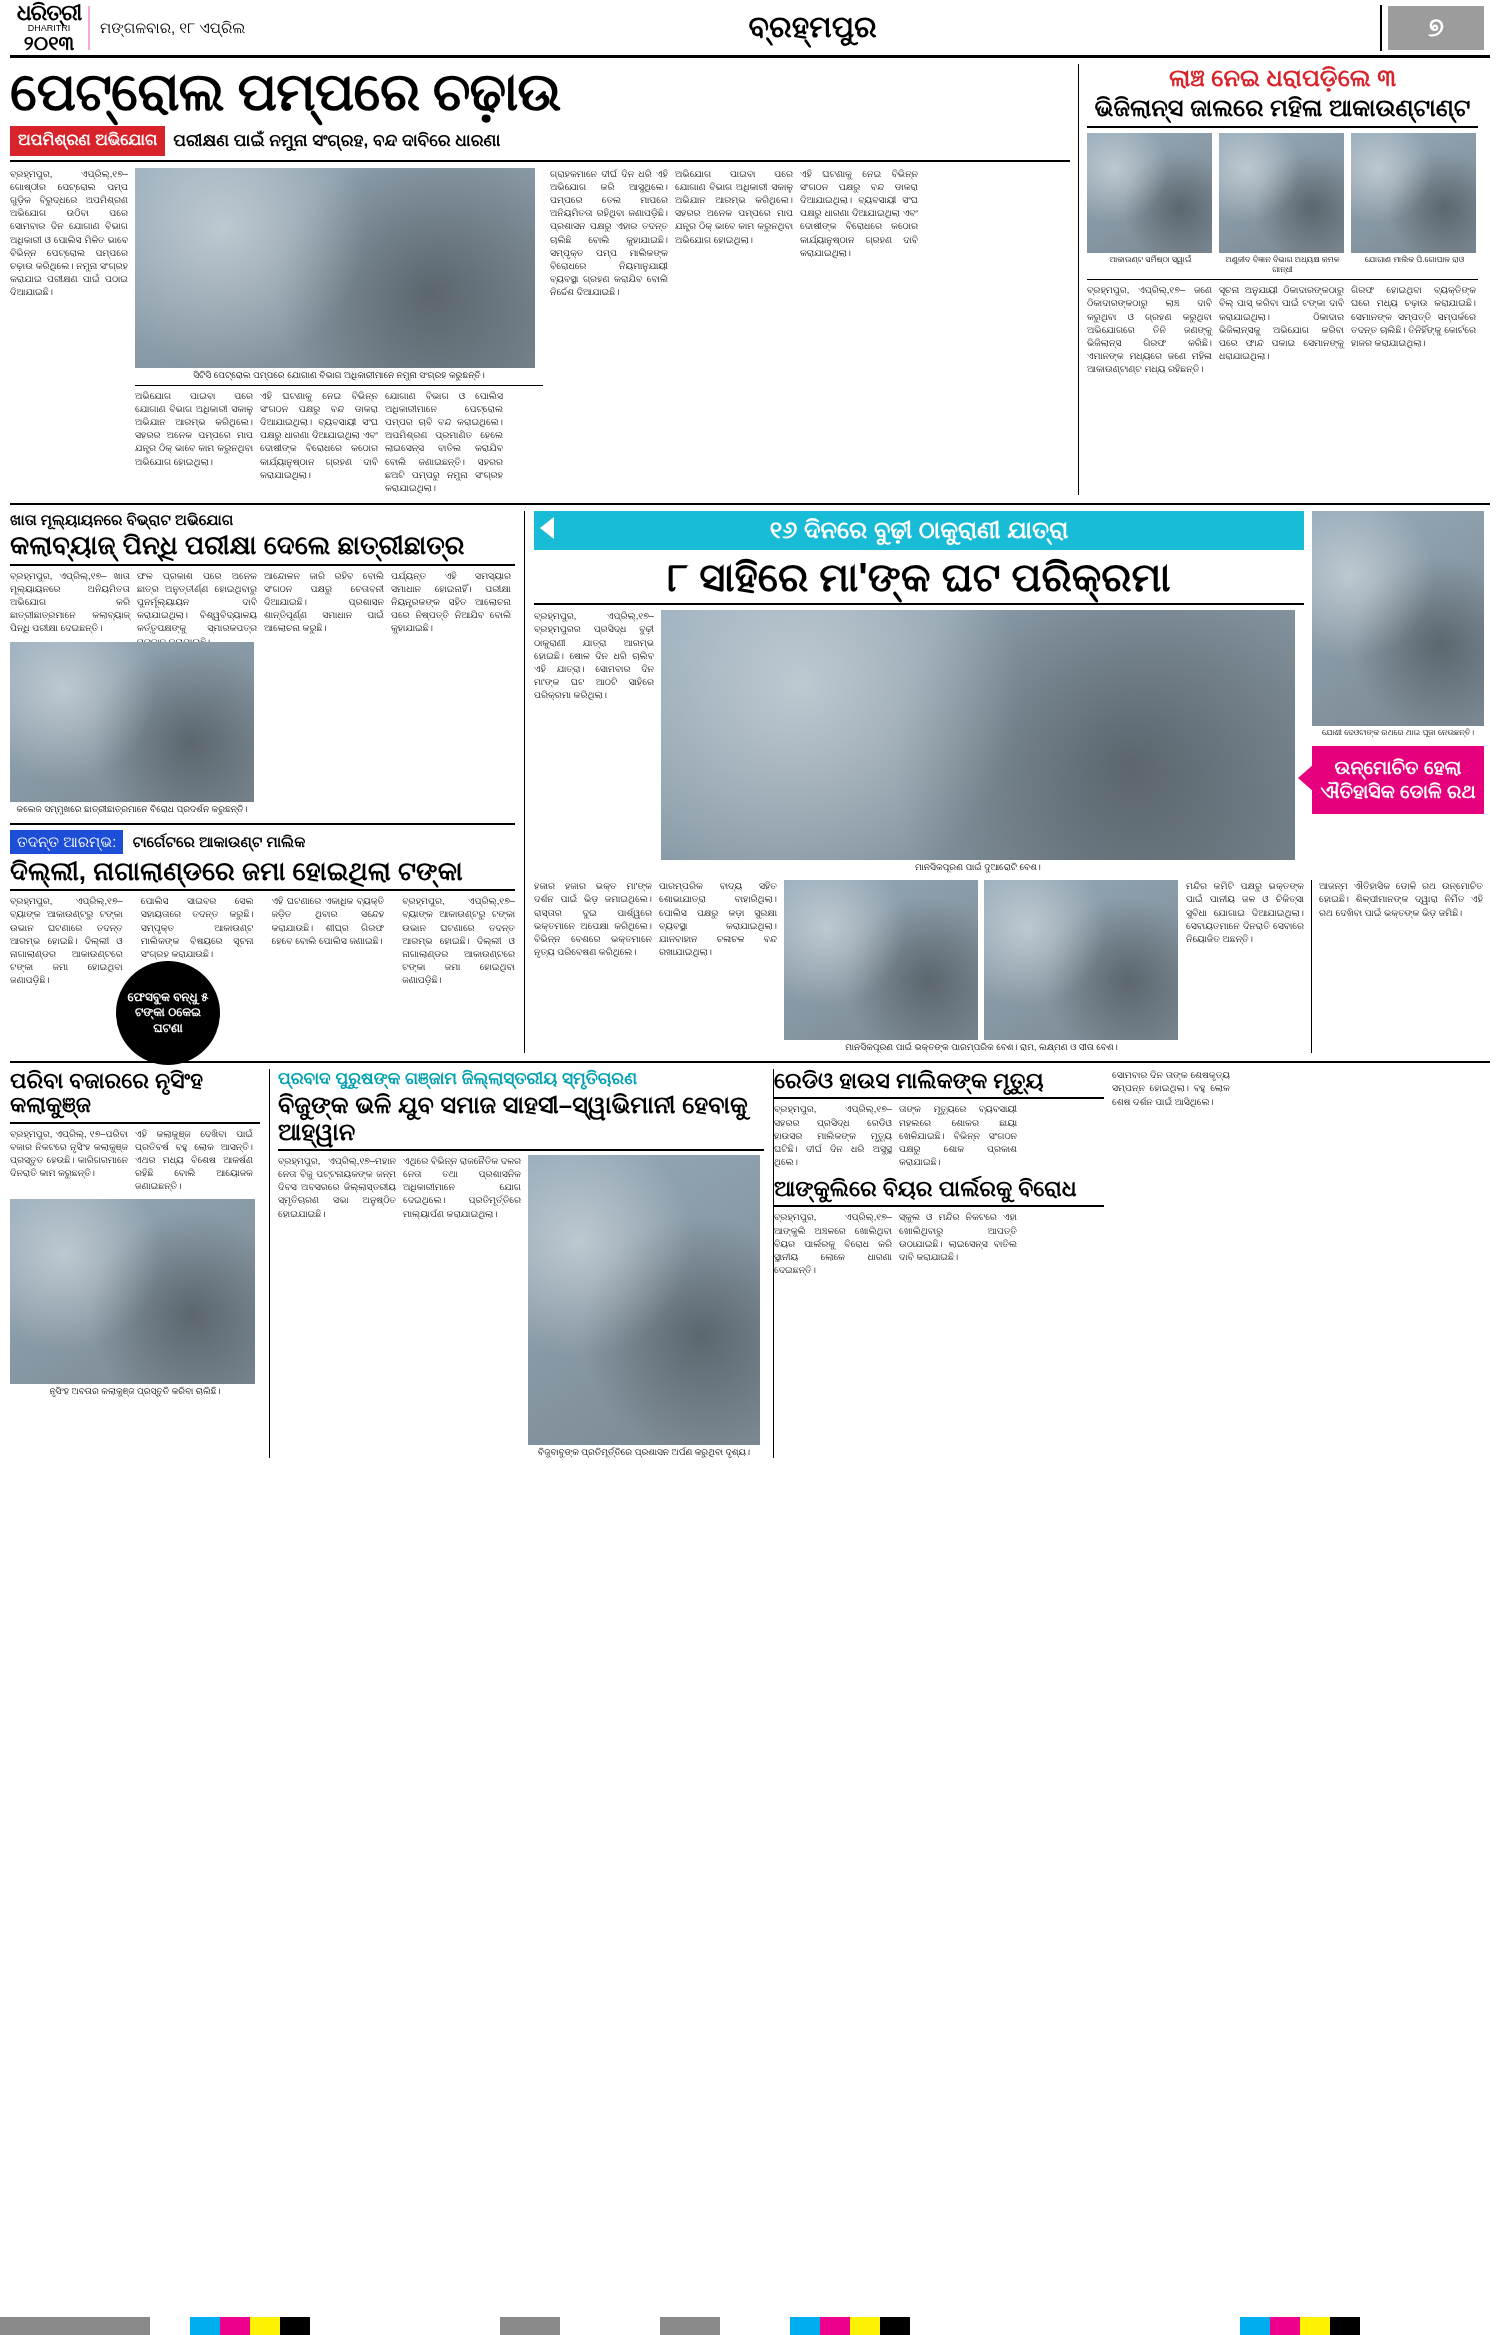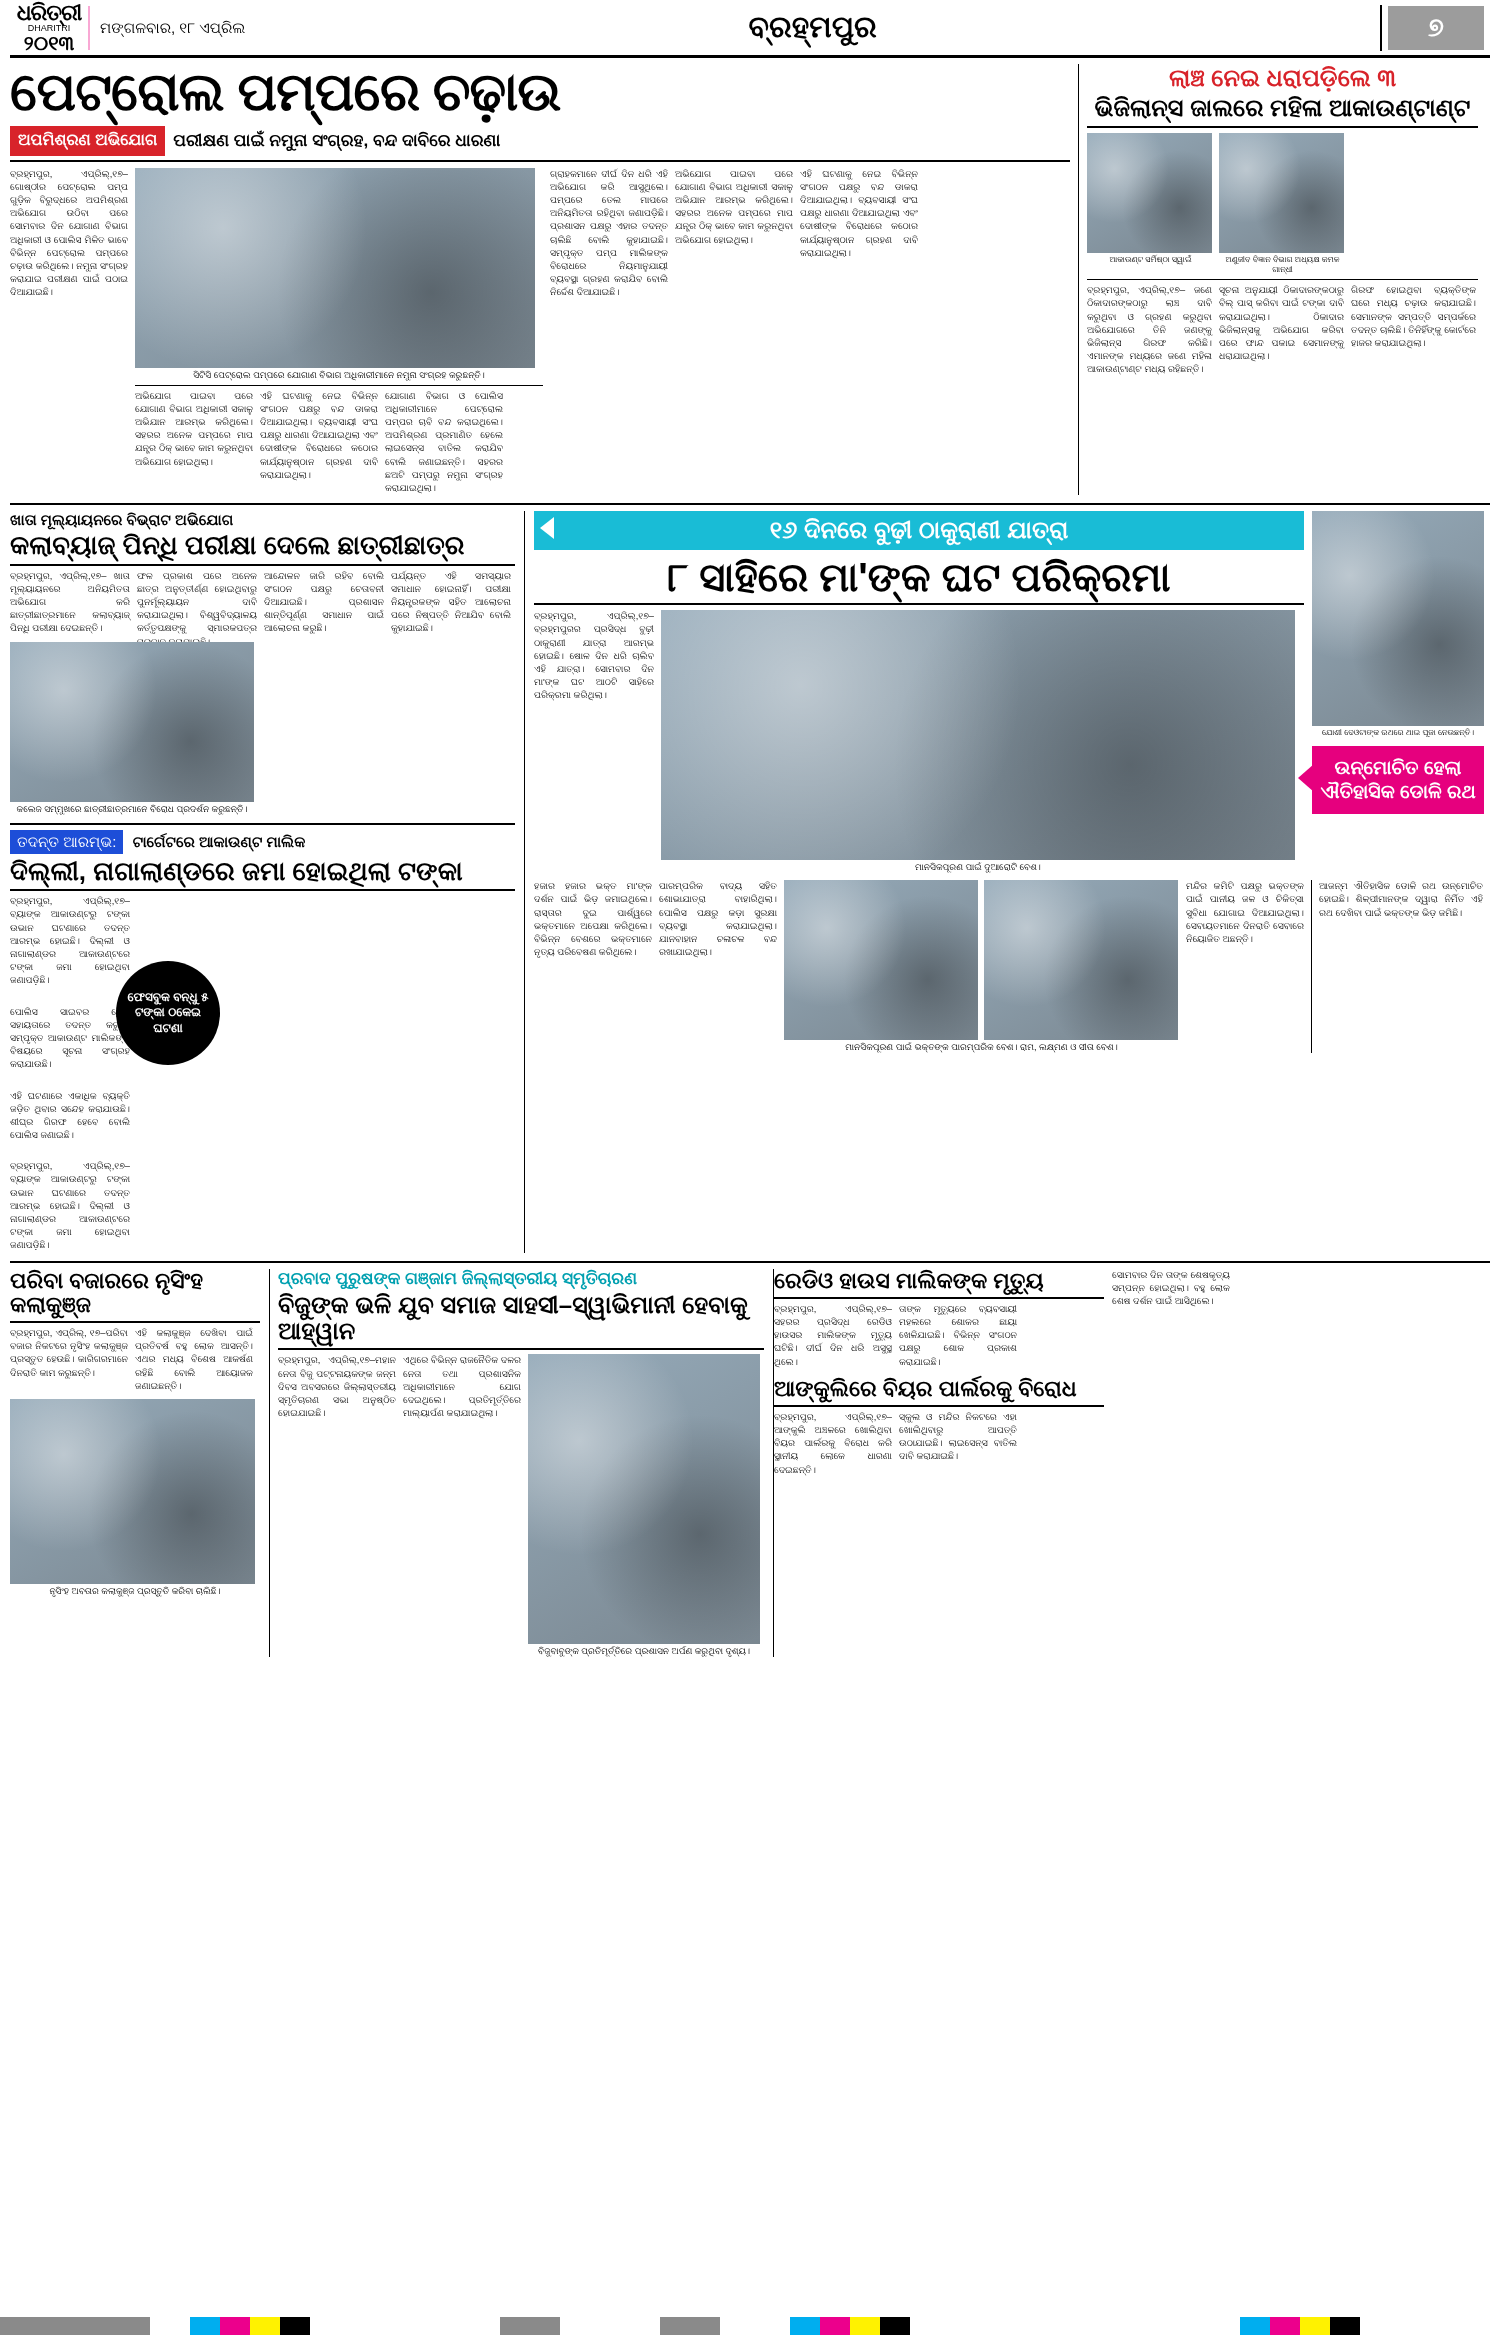--- a/index.html
+++ b/index.html
@@ -125,20 +125,24 @@
       <div style="border-top:2px solid #000;margin:5px 0;"></div>
       <div style="display:flex;gap:5px;">
         <div style="width:127px;">
           <div class="photo mug"></div>
           <div class="caption" style="font-size:8px;">ଆକାଉଣ୍ଟ ସର୍ମିଷ୍ଠା ସ୍ୱାଇଁ</div>
         </div>
         <div style="width:127px;">
           <div class="photo mug"></div>
           <div class="caption" style="font-size:8px;">ଅଣୁଜୀବ ବିଜ୍ଞାନ ବିଭାଗ ଅଧ୍ୟକ୍ଷ କମଳ ଗାନ୍ଧୀ</div>
         </div>
+        <div style="width:127px;">
+          <div class="photo mug"></div>
+          <div class="caption" style="font-size:8px;">ଯୋଗାଣ ମାଲିକ ପି.ଗୋପାଳ ରାଓ</div>
+        </div>
       </div>
       <div style="border-top:1px solid #000;margin:4px 0;"></div>
       <div style="display:flex;gap:7px;">
         <div class="col-text" style="width:125px;">ବ୍ରହ୍ମପୁର, ଏପ୍ରିଲ୍‌,୧୭– ଜଣେ ଠିକାଦାରଙ୍କଠାରୁ ଲାଞ୍ଚ ଦାବି କରୁଥିବା ଓ ଗ୍ରହଣ କରୁଥିବା ଅଭିଯୋଗରେ ତିନି ଜଣଙ୍କୁ ଭିଜିଲାନ୍ସ ଗିରଫ କରିଛି। ଏମାନଙ୍କ ମଧ୍ୟରେ ଜଣେ ମହିଳା ଆକାଉଣ୍ଟାଣ୍ଟ ମଧ୍ୟ ରହିଛନ୍ତି।</div>
         <div class="col-text" style="width:125px;">ସୂଚନା ଅନୁଯାୟୀ ଠିକାଦାରଙ୍କଠାରୁ ବିଲ୍‌ ପାସ୍‌ କରିବା ପାଇଁ ଟଙ୍କା ଦାବି କରାଯାଇଥିଲା। ଠିକାଦାର ଭିଜିଲାନ୍ସକୁ ଅଭିଯୋଗ କରିବା ପରେ ଫାନ୍ଦ ପକାଇ ସେମାନଙ୍କୁ ଧରାଯାଇଥିଲା।</div>
         <div class="col-text" style="width:125px;">ଗିରଫ ହୋଇଥିବା ବ୍ୟକ୍ତିଙ୍କ ଘରେ ମଧ୍ୟ ଚଢ଼ାଉ କରାଯାଇଛି। ସେମାନଙ୍କ ସମ୍ପତ୍ତି ସମ୍ପର୍କରେ ତଦନ୍ତ ଚାଲିଛି। ତିନିହିଁଙ୍କୁ କୋର୍ଟରେ ହାଜର କରାଯାଇଥିଲା।</div>
       </div>
     </div>
   </div>
 
@@ -163,21 +167,21 @@
 
       <div style="border-top:2px solid #000;margin:8px 0 5px 0;"></div>
 
       <div>
         <div>
           <span class="pink-kicker">ତଦନ୍ତ ଆରମ୍ଭ:</span>
           <span class="sec-kicker" style="margin-left:5px;">ଟାର୍ଗେଟରେ ଆକାଉଣ୍ଟ ମାଲିକ</span>
         </div>
         <div class="sec-head" style="margin-top:3px;">ଦିଲ୍ଲୀ, ନାଗାଲାଣ୍ଡରେ ଜମା ହୋଇଥିଲା ଟଙ୍କା</div>
         <div style="border-top:2px solid #000;margin:4px 0;"></div>
-        <div style="display:flex;gap:18px;position:relative;flex-direction:column;">
+        <div style="display:flex;gap:18px;position:relative;">
           <div class="col-text" style="width:120px;">ବ୍ରହ୍ମପୁର, ଏପ୍ରିଲ୍‌,୧୭–ବ୍ୟାଙ୍କ ଆକାଉଣ୍ଟରୁ ଟଙ୍କା ଉଭାନ ଘଟଣାରେ ତଦନ୍ତ ଆରମ୍ଭ ହୋଇଛି। ଦିଲ୍ଲୀ ଓ ନାଗାଲାଣ୍ଡର ଆକାଉଣ୍ଟରେ ଟଙ୍କା ଜମା ହୋଇଥିବା ଜଣାପଡ଼ିଛି।</div>
           <div class="col-text" style="width:120px;">ପୋଲିସ ସାଇବର ସେଲ ସହାୟତାରେ ତଦନ୍ତ କରୁଛି। ସମ୍ପୃକ୍ତ ଆକାଉଣ୍ଟ ମାଲିକଙ୍କ ବିଷୟରେ ସୂଚନା ସଂଗ୍ରହ କରାଯାଉଛି।</div>
           <div class="col-text" style="width:120px;">ଏହି ଘଟଣାରେ ଏକାଧିକ ବ୍ୟକ୍ତି ଜଡ଼ିତ ଥିବାର ସନ୍ଦେହ କରାଯାଉଛି। ଶୀଘ୍ର ଗିରଫ ହେବେ ବୋଲି ପୋଲିସ ଜଣାଇଛି।</div>
           <div class="col-text" style="width:120px;">ବ୍ରହ୍ମପୁର, ଏପ୍ରିଲ୍‌,୧୭–ବ୍ୟାଙ୍କ ଆକାଉଣ୍ଟରୁ ଟଙ୍କା ଉଭାନ ଘଟଣାରେ ତଦନ୍ତ ଆରମ୍ଭ ହୋଇଛି। ଦିଲ୍ଲୀ ଓ ନାଗାଲାଣ୍ଡର ଆକାଉଣ୍ଟରେ ଟଙ୍କା ଜମା ହୋଇଥିବା ଜଣାପଡ଼ିଛି।</div>
           <div class="black-circle" style="position:absolute;left:106px;top:66px;">ଫେସବୁକ ବନ୍ଧୁ ୫ ଟଙ୍କା ଠକେଇ ଘଟଣା</div>
         </div>
       </div>
     </div>
 
     <div class="vline" style="width:960px;padding-left:9px;">

